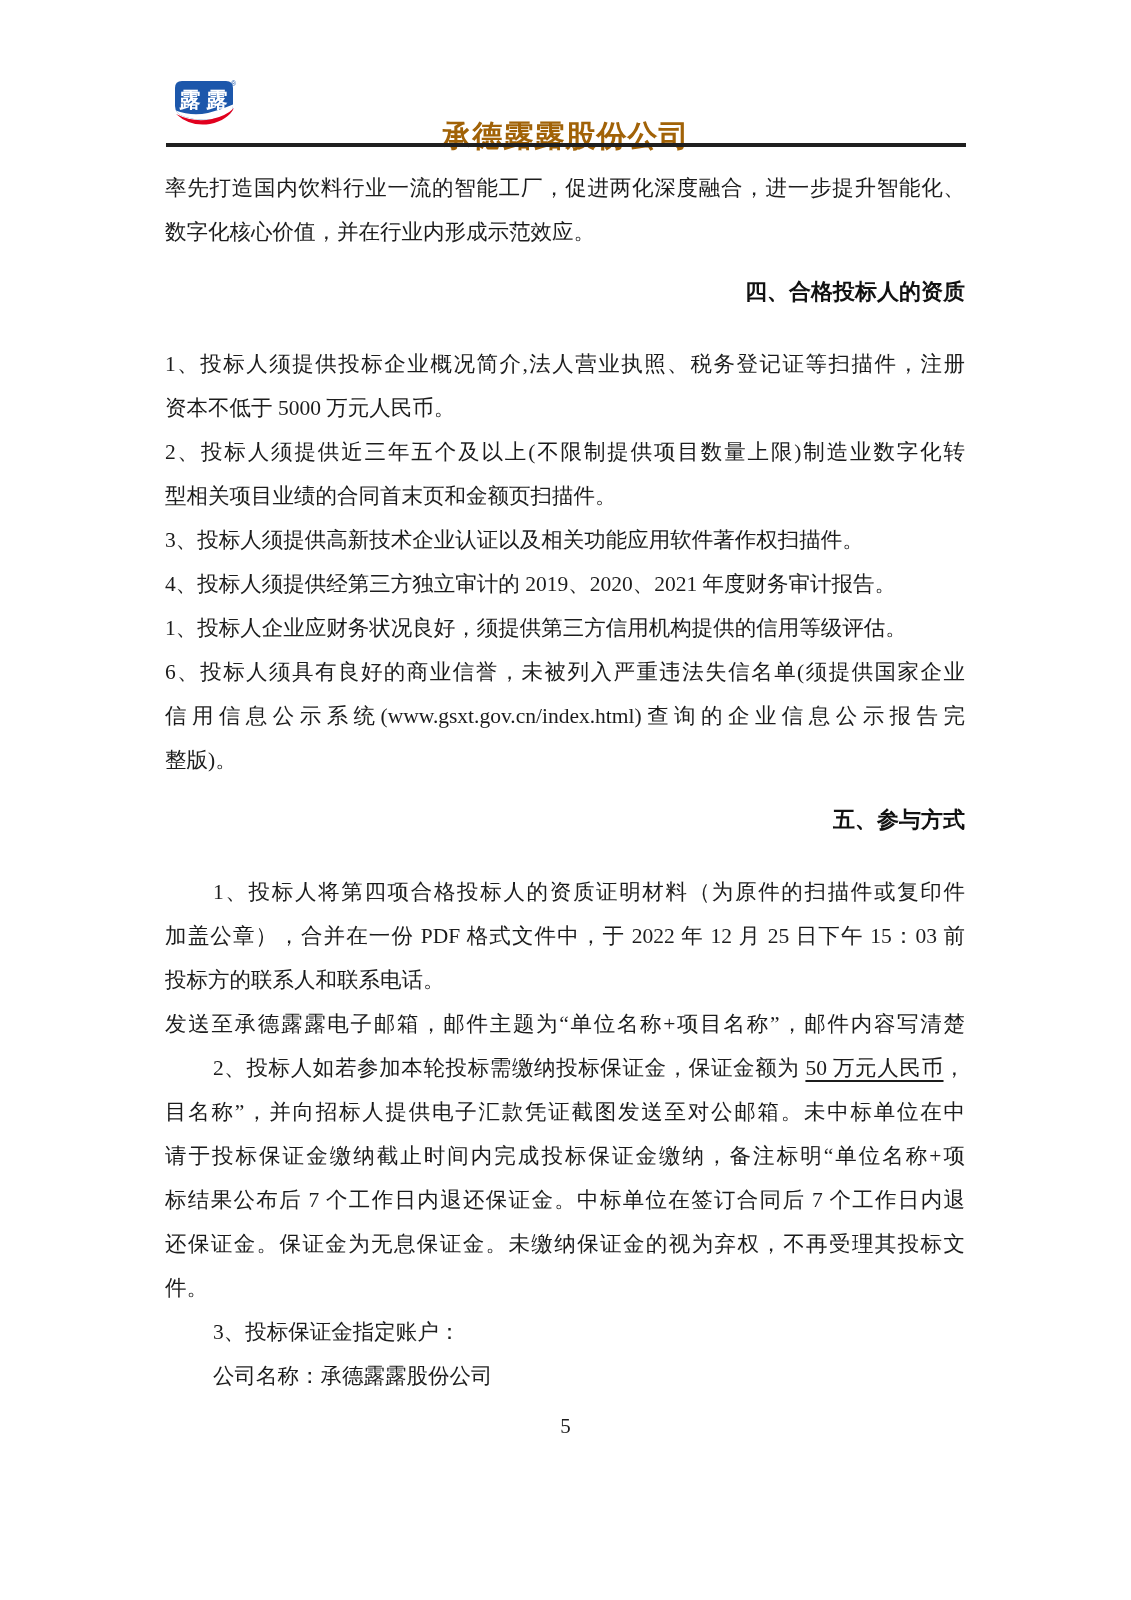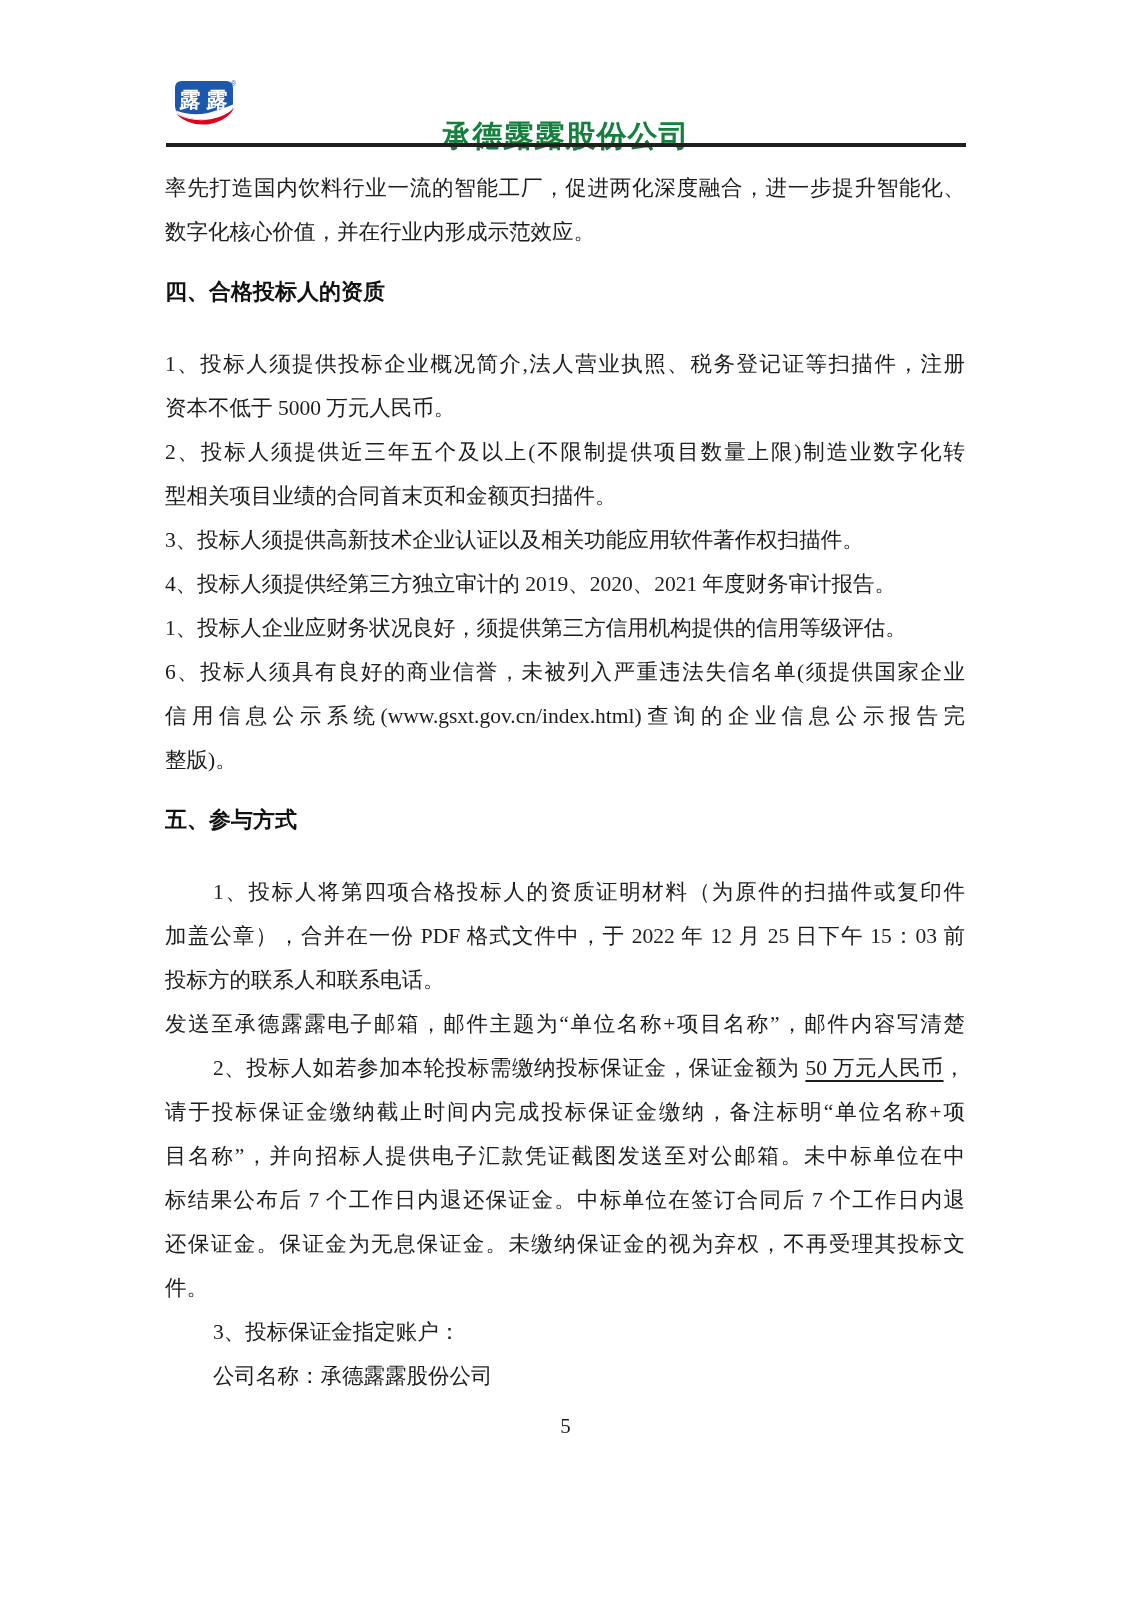--- a/index.html
+++ b/index.html
@@ -23,21 +23,21 @@
   .company-title {
     position: absolute;
     left: 0;
     top: 96px;
     width: 100%;
     text-align: center;
     font-family: "Liberation Sans", "DejaVu Sans", sans-serif;
     font-weight: 700;
     font-size: 30px;
     line-height: 40px;
-    color: #15803d;
+    color: #a16207;
     letter-spacing: 1px;
   }
   .header-rule {
     position: absolute;
     left: 166px;
     top: 143px;
     width: 800px;
     height: 4px;
     background: #1f1f1f;
   }
@@ -62,20 +62,21 @@
     text-justify: inter-character;
     overflow: hidden;
   }
   .line.ind { padding-left: 48px; }
   .line.heading {
     font-family: "Liberation Sans", "DejaVu Sans", sans-serif;
     font-weight: 700;
     font-size: 22px;
     margin: 16px 0 28px 0;
     color: #111111;
+    text-align: right;
   }
   .u {
     text-decoration: underline;
     text-decoration-thickness: 1.5px;
     text-underline-offset: 5px;
   }
   
   .pagenum {
     position: absolute;
     left: 0;
@@ -129,22 +130,22 @@
       <div class="line">1、投标人企业应财务状况良好，须提供第三方信用机构提供的信用等级评估。</div>
       <div class="line just">6、投标人须具有良好的商业信誉，未被列入严重违法失信名单(须提供国家企业</div>
       <div class="line just">信用信息公示系统(www.gsxt.gov.cn/index.html)查询的企业信息公示报告完</div>
       <div class="line">整版)。</div>
       <div class="line heading">五、参与方式</div>
       <div class="line just ind">1、投标人将第四项合格投标人的资质证明材料（为原件的扫描件或复印件</div>
       <div class="line just">加盖公章），合并在一份 PDF 格式文件中，于 2022 年 12 月 25 日下午 15：03 前</div>
       <div class="line">投标方的联系人和联系电话。</div>
       <div class="line just">发送至承德露露电子邮箱，邮件主题为“单位名称+项目名称”，邮件内容写清楚</div>
       <div class="line just ind"><span>2、投标人如若参加本轮投标需缴纳投标保证金，保证金额为 </span><span class="u">50 万元人民币</span><span>，</span></div>
+      <div class="line just">目名称”，并向招标人提供电子汇款凭证截图发送至对公邮箱。未中标单位在中</div>
       <div class="line just">请于投标保证金缴纳截止时间内完成投标保证金缴纳，备注标明“单位名称+项</div>
-      <div class="line just">目名称”，并向招标人提供电子汇款凭证截图发送至对公邮箱。未中标单位在中</div>
       <div class="line just">标结果公布后 7 个工作日内退还保证金。中标单位在签订合同后 7 个工作日内退</div>
       <div class="line just">还保证金。保证金为无息保证金。未缴纳保证金的视为弃权，不再受理其投标文</div>
       <div class="line">件。</div>
       <div class="line ind">3、投标保证金指定账户：</div>
       <div class="line ind">公司名称：承德露露股份公司</div>
     </main>
 
   <footer>
     <div class="pagenum">5</div>
   </footer>

